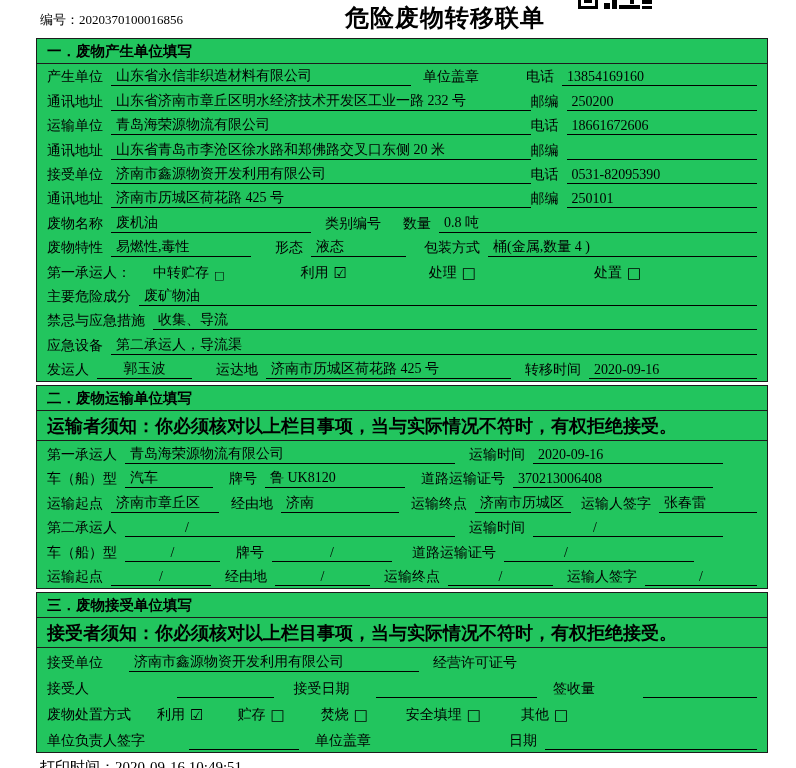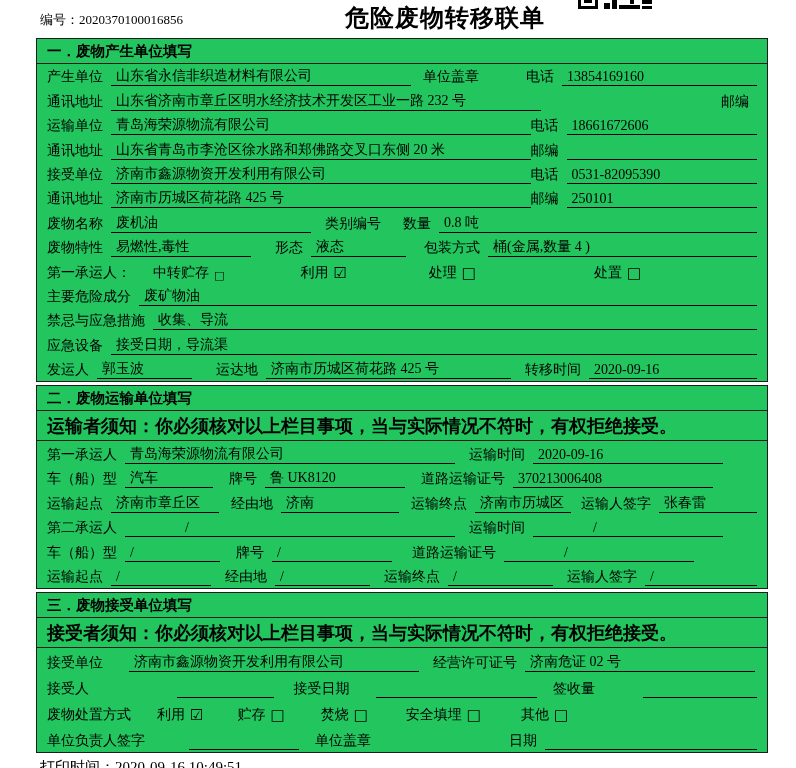--- a/index.html
+++ b/index.html
@@ -38,21 +38,21 @@
   }
   .s1 .row{height:24.4px;}
   .s2 .row{height:24.5px;}
   .s3 .row{height:26px;}
   .lbl{margin-right:8px;}
   .val{
     border-bottom:1px solid #000;padding:0 5px 0;box-sizing:border-box;
     overflow:hidden;
   }
   .val.fill{flex:1;}
-  .val.center{}
+  .val.center{text-align:center;}
   .right{margin-left:auto;}
   .cb{font-family:"DejaVu Sans",sans-serif;font-size:15px;margin-left:5px;}
   .cb.small{font-size:11px;}
   .opt{display:inline-flex;align-items:flex-end;}
   
   .print-line{margin:5px 0 0 40px;font-size:15px;}
 </style>
 </head>
 <body>
 
@@ -84,20 +84,21 @@
     <span class="val" style="width:300px">山东省永信非织造材料有限公司</span>
     <span class="lbl" style="margin-left:12px">单位盖章</span>
     <span class="lbl right">电话</span>
     <span class="val" style="width:195px">13854169160</span>
   </div>
 
   <div class="row">
     <span class="lbl">通讯地址</span>
     <span class="val" style="width:430px">山东省济南市章丘区明水经济技术开发区工业一路 232 号</span>
     <span class="lbl right">邮编</span>
+    <span class="val" style="width:195px">250200</span>
   </div>
 
   <div class="row">
     <span class="lbl">运输单位</span>
     <span class="val" style="width:430px">青岛海荣源物流有限公司</span>
     <span class="lbl right">电话</span>
     <span class="val" style="width:195px">18661672606</span>
   </div>
 
   <div class="row">
@@ -163,21 +164,21 @@
     <span class="val fill">废矿物油</span>
   </div>
 
   <div class="row">
     <span class="lbl">禁忌与应急措施</span>
     <span class="val fill">收集、导流</span>
   </div>
 
   <div class="row">
     <span class="lbl">应急设备</span>
-    <span class="val fill">接受日期，导流渠</span>
+    <span class="val fill">第二承运人，导流渠</span>
   </div>
 
   <div class="row">
     <span class="lbl">发运人</span>
     <span class="val center" style="width:95px">郭玉波</span>
     <span class="lbl" style="margin-left:24px">运达地</span>
     <span class="val" style="width:245px">济南市历城区荷花路 425 号</span>
     <span class="lbl" style="margin-left:14px">转移时间</span>
     <span class="val fill">2020-09-16</span>
   </div>
@@ -243,21 +244,20 @@
 </div>
 
 <div class="box s3">
   <div class="sec-title">三．废物接受单位填写</div>
   <div class="notice">接受者须知：你必须核对以上栏目事项，当与实际情况不符时，有权拒绝接受。</div>
 
   <div class="row">
     <span class="lbl">接受单位</span>
     <span class="val" style="width:290px;margin-left:18px">济南市鑫源物资开发利用有限公司</span>
     <span class="lbl" style="margin-left:14px">经营许可证号</span>
-    <span class="val" style="width:230px">济南危证 02 号</span>
   </div>
 
   <div class="row">
     <span class="lbl">接受人</span>
     <span class="val" style="width:110px;margin-left:80px"></span>
     <span class="lbl" style="margin-left:20px">接受日期</span>
     <span class="val" style="width:185px;margin-left:18px"></span>
     <span class="lbl" style="margin-left:16px">签收量</span>
     <span class="val" style="width:130px;margin-left:40px"></span>
   </div>

